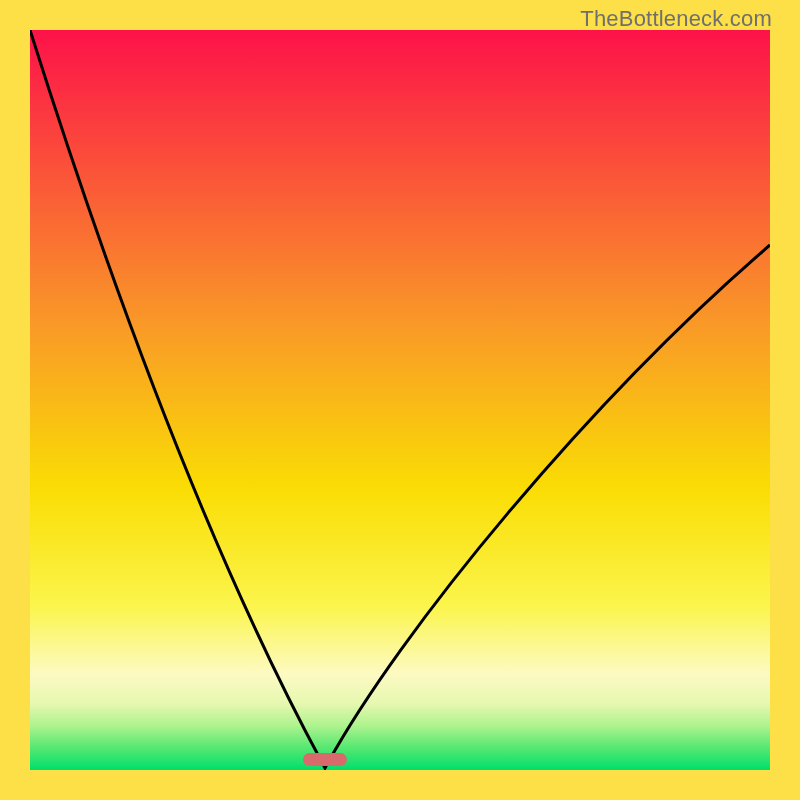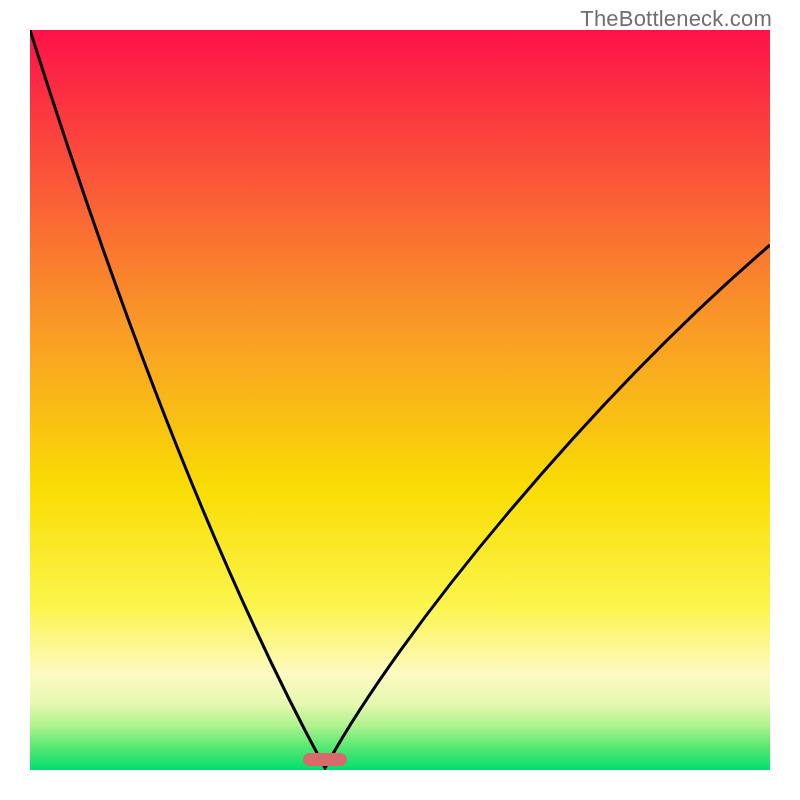--- a/index.html
+++ b/index.html
@@ -7,21 +7,21 @@
     padding: 0;
     width: 800px;
     height: 800px;
     overflow: hidden;
     background: #000;
     font-family: Arial, Helvetica, sans-serif;
   }
   .frame {
     position: absolute;
     inset: 0;
-    background: #ffffff;
+    background: #fde047;
   }
   .plot {
     position: absolute;
     left: 30px;
     top: 30px;
     width: 740px;
     height: 740px;
     overflow: hidden;
   }
   .watermark {

